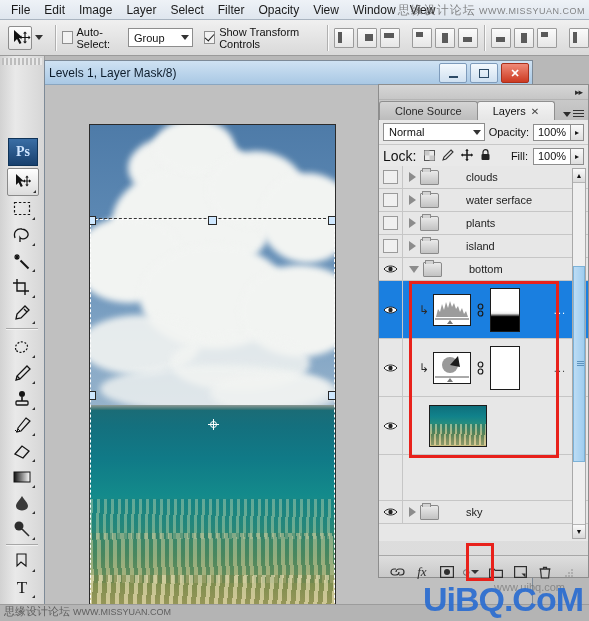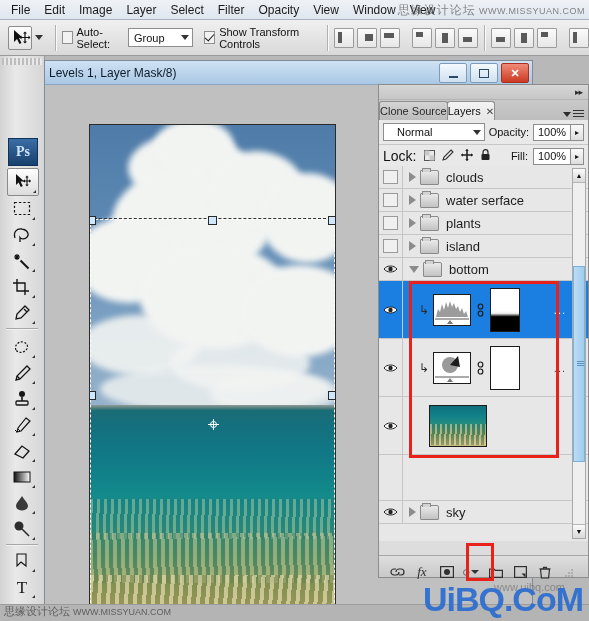--- a/index.html
+++ b/index.html
@@ -105,32 +105,32 @@
 
   
   .panel{
     position:absolute;left:378px;top:84px;width:211px;height:494px;
     background:linear-gradient(#e4e4e4,#dcdcdc);
     border:1px solid #8d8d8d;box-sizing:border-box;
   }
   .panel-top{height:14px;background:linear-gradient(#d6d6d6,#c6c6c6);position:relative;border-bottom:1px solid #b4b4b4;}
   .dblarrow{position:absolute;right:6px;top:2px;color:#2c2c2c;font-size:9px;letter-spacing:-1px;}
   .tabs{height:20px;display:flex;align-items:flex-end;position:relative;background:linear-gradient(#c9c9c9,#bdbdbd);}
-  .tab{height:18px;padding:0 0;display:flex;align-items:center;font-size:11px;
+  .tab{height:18px;padding:0 15px;display:flex;align-items:center;font-size:11px;
     border:1px solid #8f8f8f;border-bottom:none;border-radius:3px 3px 0 0;
     background:linear-gradient(#d4d4d4,#bcbcbc);color:#2a2a2a;margin-right:-1px;}
   .tab.active{background:linear-gradient(#f3f3f3,#e6e6e6);color:#111;}
   .tab .x{margin-left:5px;font-size:10px;color:#444;}
   .panelmenu{position:absolute;right:4px;bottom:1px;display:flex;align-items:center;gap:2px;}
   .hamb{width:11px;height:9px;background:
     linear-gradient(#333 0 1px,transparent 1px 3px) repeat-y;background-size:100% 3px;}
   .row-blend{height:24px;display:flex;align-items:center;padding:0 4px;gap:4px;
     background:#e9e9e9;border-bottom:1px solid #c8c8c8;}
   .blendsel{width:110px;height:18px;border:1px solid #8d8d8d;background:#fff;
-    display:flex;align-items:center;justify-content:space-between;padding:0 3px 0 13px;box-sizing:border-box;font-size:11px;}
+    display:flex;align-items:center;justify-content:space-between;padding:0 3px 0 5px;box-sizing:border-box;font-size:11px;}
   .numbox{width:38px;height:17px;border:1px solid #8d8d8d;background:#fff;font-size:11px;
     display:flex;align-items:center;justify-content:center;box-sizing:border-box;}
   .spin{width:13px;height:17px;border:1px solid #8d8d8d;border-left:none;background:linear-gradient(#fafafa,#dedede);
     display:flex;align-items:center;justify-content:center;box-sizing:border-box;}
   .row-lock{height:22px;display:flex;align-items:center;padding:0 4px;gap:5px;
     background:#e9e9e9;border-bottom:1px solid #b7b7b7;}
   .lockicons{display:flex;align-items:center;gap:7px;margin-left:3px;}
 
   .layerlist{position:absolute;left:0;right:0;top:81px;bottom:36px;background:#e7e7e7;overflow:hidden;}
   .lrow{height:23px;display:flex;align-items:center;border-bottom:1px solid #c6c6c6;position:relative;box-sizing:border-box;}
@@ -138,21 +138,21 @@
   .eyecell{width:24px;height:100%;display:flex;align-items:center;justify-content:center;
     border-right:1px solid #c6c6c6;box-sizing:border-box;}
   .eyebox{width:13px;height:12px;border:1px solid #9a9a9a;background:#f0f0f0;}
   .disc{width:16px;height:14px;display:flex;align-items:center;justify-content:center;}
   .twisty{width:0;height:0;margin:0 4px 0 6px;}
   .twisty.closed{border-top:5px solid transparent;border-bottom:5px solid transparent;border-left:7px solid #8c8c8c;}
   .twisty.open{border-left:5px solid transparent;border-right:5px solid transparent;border-top:7px solid #8c8c8c;}
   .folder{width:17px;height:13px;background:linear-gradient(#eaeaea,#c2c2c2);border:1px solid #8a8a8a;
     border-radius:1px 2px 1px 1px;position:relative;margin-right:7px;}
   .folder:before{content:"";position:absolute;left:1px;top:-3px;width:7px;height:3px;background:#d3d3d3;border:1px solid #8a8a8a;border-bottom:none;border-radius:1px 1px 0 0;}
-  .lname{font-size:13px;color:#1d1d1d;}
+  .lname{font-size:11px;color:#1d1d1d;margin-left:20px;}
   .lrow.sel{background:#1a7fe0;}
   .thumb{border:1px solid #1c1c1c;background:#fff;box-sizing:border-box;}
   .clip{font-size:12px;color:#2b2b2b;margin:0 4px 0 16px;}
   .linkico{width:9px;height:14px;margin:0 5px;display:flex;align-items:center;justify-content:center;}
   .dots{position:absolute;right:22px;color:#4a4a4a;letter-spacing:1px;font-size:11px;}
 
   .scrollbar{position:absolute;right:2px;top:83px;width:14px;bottom:38px;background:#efefef;border:1px solid #a9a9a9;box-sizing:border-box;}
   .sb-up,.sb-dn{height:13px;background:linear-gradient(#fafafa,#d9d9d9);border-bottom:1px solid #b5b5b5;
     display:flex;align-items:center;justify-content:center;}
   .sb-thumb{position:absolute;left:0;right:0;top:97px;height:196px;

